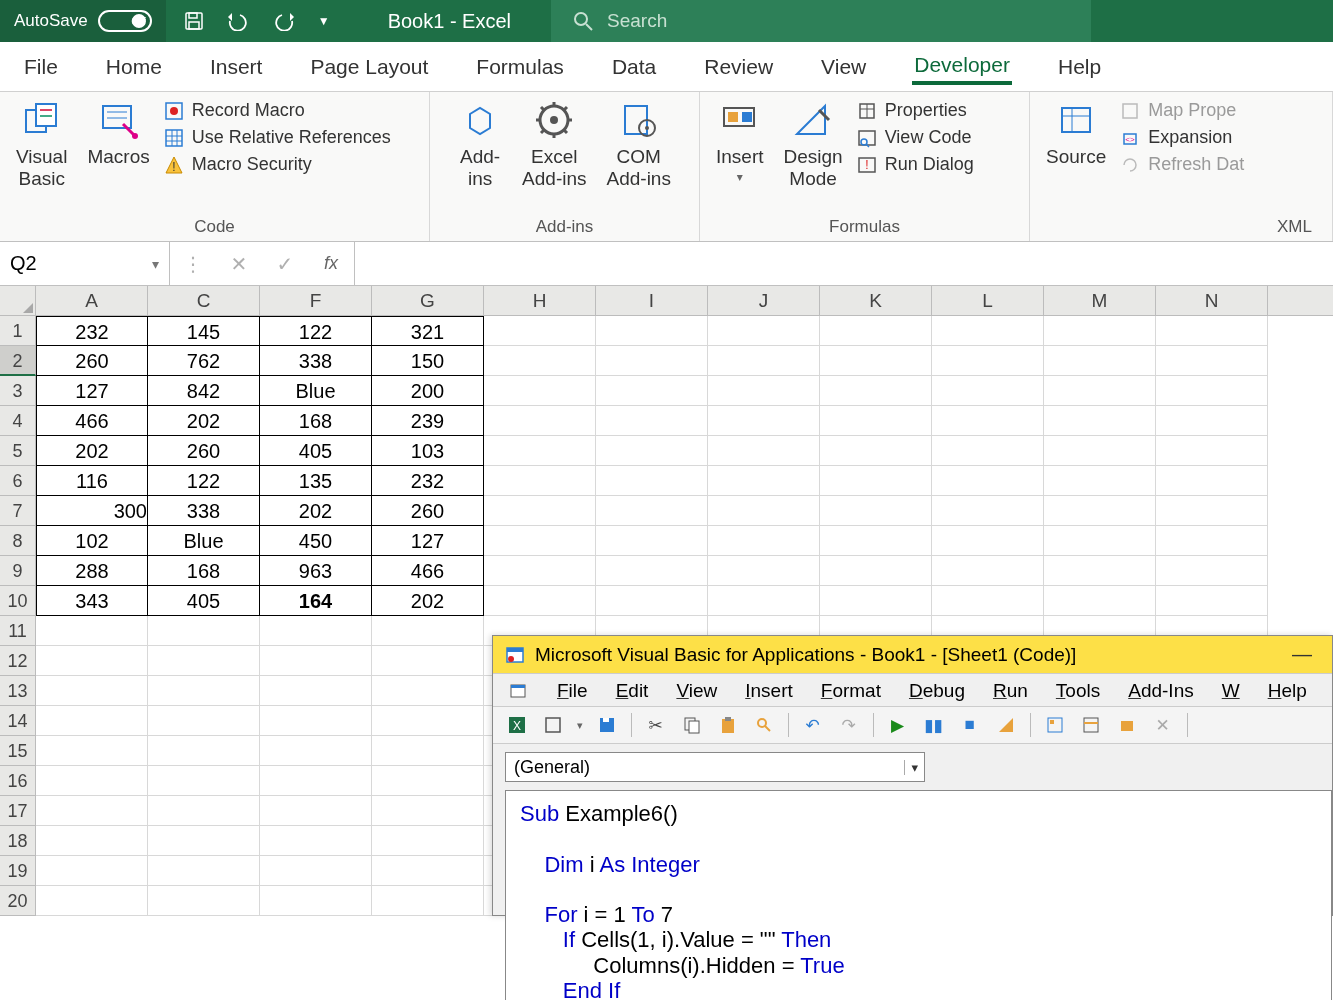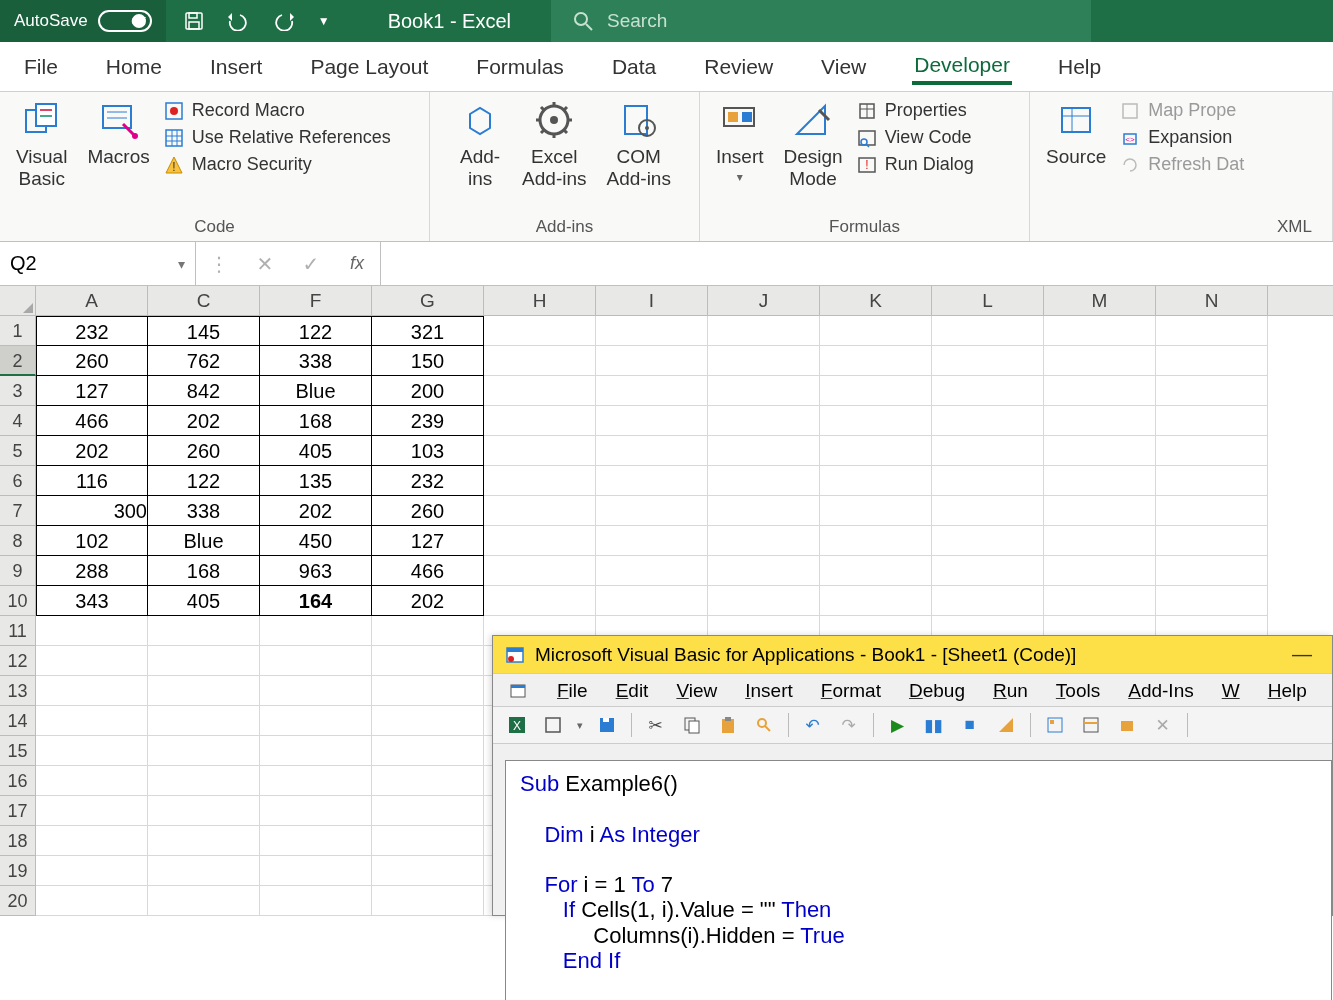--- a/index.html
+++ b/index.html
@@ -27,21 +27,21 @@
 .group-label { text-align: center; font-size: 17px; color: #555; padding: 2px 0 4px; }
 .big-btn { display: flex; flex-direction: column; align-items: center; gap: 2px; font-size: 19px; color: #333; padding: 2px 6px; cursor: pointer; }
 .big-btn .icon { width: 44px; height: 44px; display: flex; align-items: center; justify-content: center; }
 .small-btns { display: flex; flex-direction: column; gap: 6px; padding-top: 2px; }
 .small-btn { display: flex; align-items: center; gap: 8px; font-size: 18px; color: #333; cursor: pointer; white-space: nowrap; }
 .small-btn.disabled { color: #9a9a9a; }
 .small-btn .sicon { width: 20px; height: 20px; display: inline-flex; align-items: center; justify-content: center; }
 
 
 .formula-bar { height: 44px; border-bottom: 1px solid #c0c0c0; display: flex; align-items: stretch; background: #fff; }
-.name-box { width: 196px; border-right: 1px solid #c0c0c0; display: flex; align-items: center; padding: 0 10px; font-size: 20px; position: relative; }
+.name-box { width: 170px; border-right: 1px solid #c0c0c0; display: flex; align-items: center; padding: 0 10px; font-size: 20px; position: relative; }
 .name-box::after { content: '▾'; position: absolute; right: 10px; color: #777; font-size: 14px; }
 .fb-btns { display: flex; align-items: center; border-right: 1px solid #c0c0c0; }
 .fb-btn { width: 46px; display: flex; align-items: center; justify-content: center; color: #b0b0b0; font-size: 20px; }
 .fx { font-style: italic; color: #666; font-size: 18px; }
 .formula-input { flex: 1; padding: 0 12px; }
 
 
 .grid-area { position: relative; background: #fff; }
 .col-headers { display: flex; height: 30px; background: #e8e8e6; border-bottom: 1px solid #bcbcbc; }
 .corner { width: 36px; border-right: 1px solid #bcbcbc; background: #e8e8e6; display:flex; align-items:flex-end; justify-content:flex-end; }
@@ -744,16 +744,19 @@
         </span>
       <span class="vba-tb-icon">
           <svg width="18" height="18" viewBox="0 0 18 18">
             <rect x="3" y="5" width="12" height="10" fill="#e8a23c"></rect>
           </svg>
         </span>
       <span class="vba-tb-icon" style="color:#aaa">✕</span>
       <span class="vba-tb-sep"></span>
     </div>
     <div class="vba-dropdowns">
+      <div class="vba-dd" style="width:420px">
+          <span>(General)</span>
+        </div>
     </div>
     <div class="vba-code" id="vba-code"><div><span class="kw">Sub </span><span>Example6()</span></div><div>&nbsp;</div><div><span>    </span><span class="kw">Dim </span><span>i </span><span class="kw">As Integer</span></div><div>&nbsp;</div><div><span>    </span><span class="kw">For </span><span>i = 1 </span><span class="kw">To </span><span>7</span></div><div><span>       </span><span class="kw">If </span><span>Cells(1, i).Value = "" </span><span class="kw">Then</span></div><div><span>            Columns(i).Hidden = </span><span class="kw">True</span></div><div><span>       </span><span class="kw">End If</span></div></div>
   </div>
 </div>
 
 </body></html>

